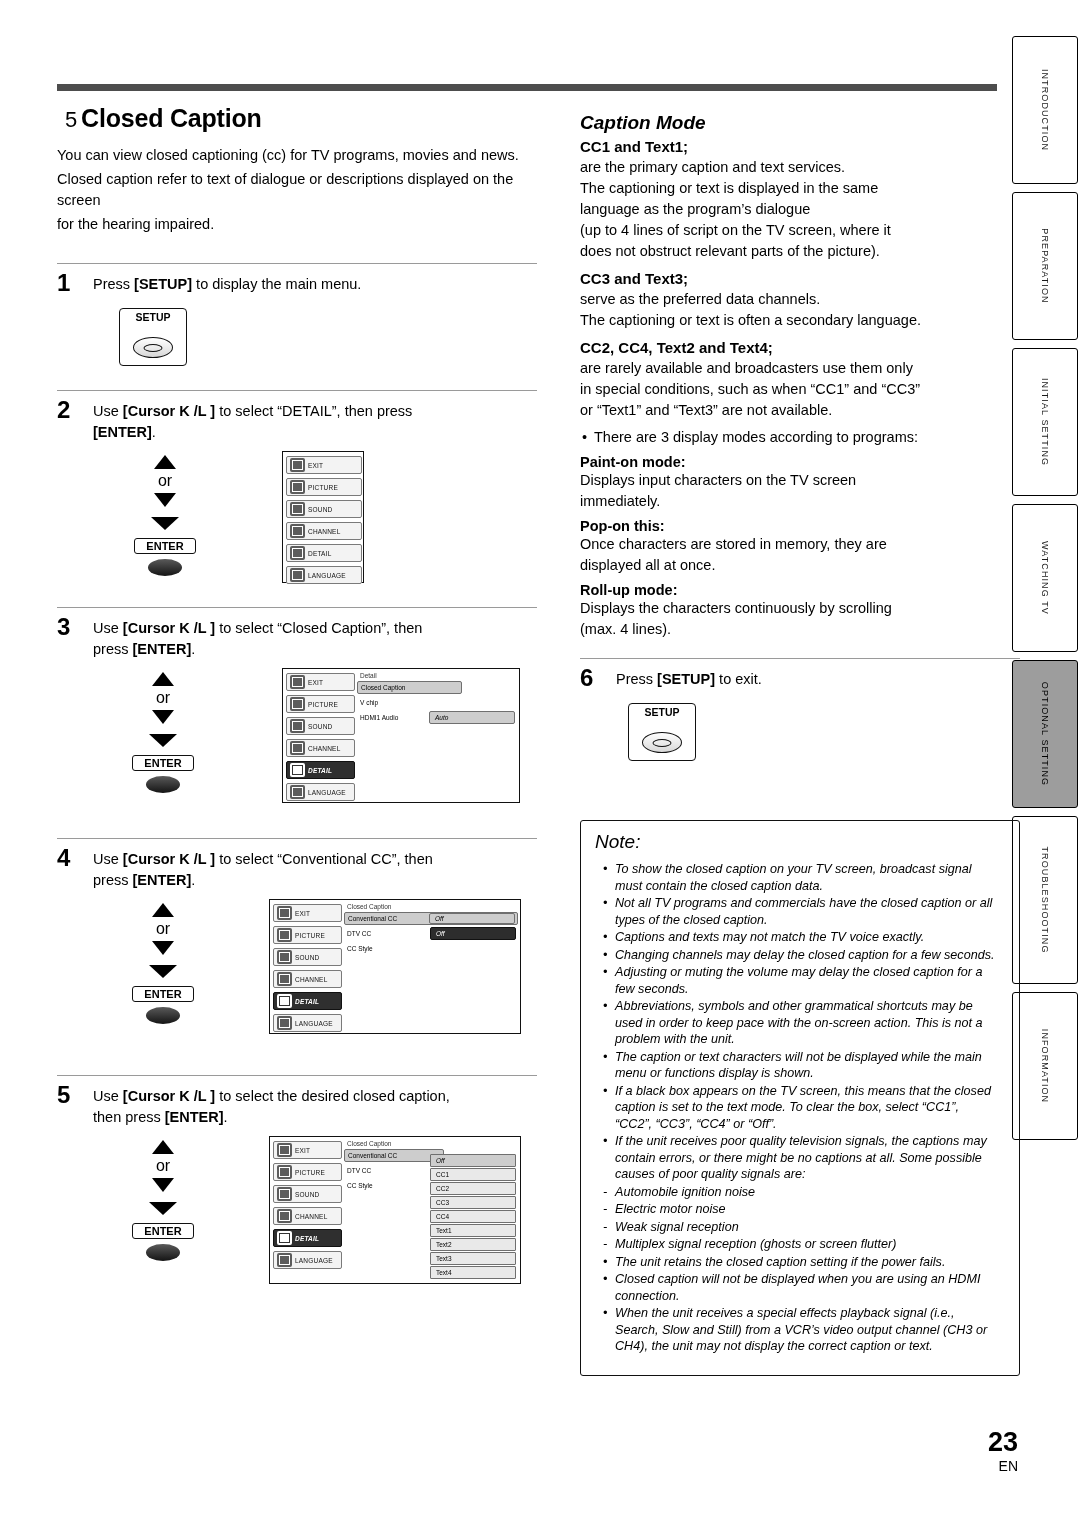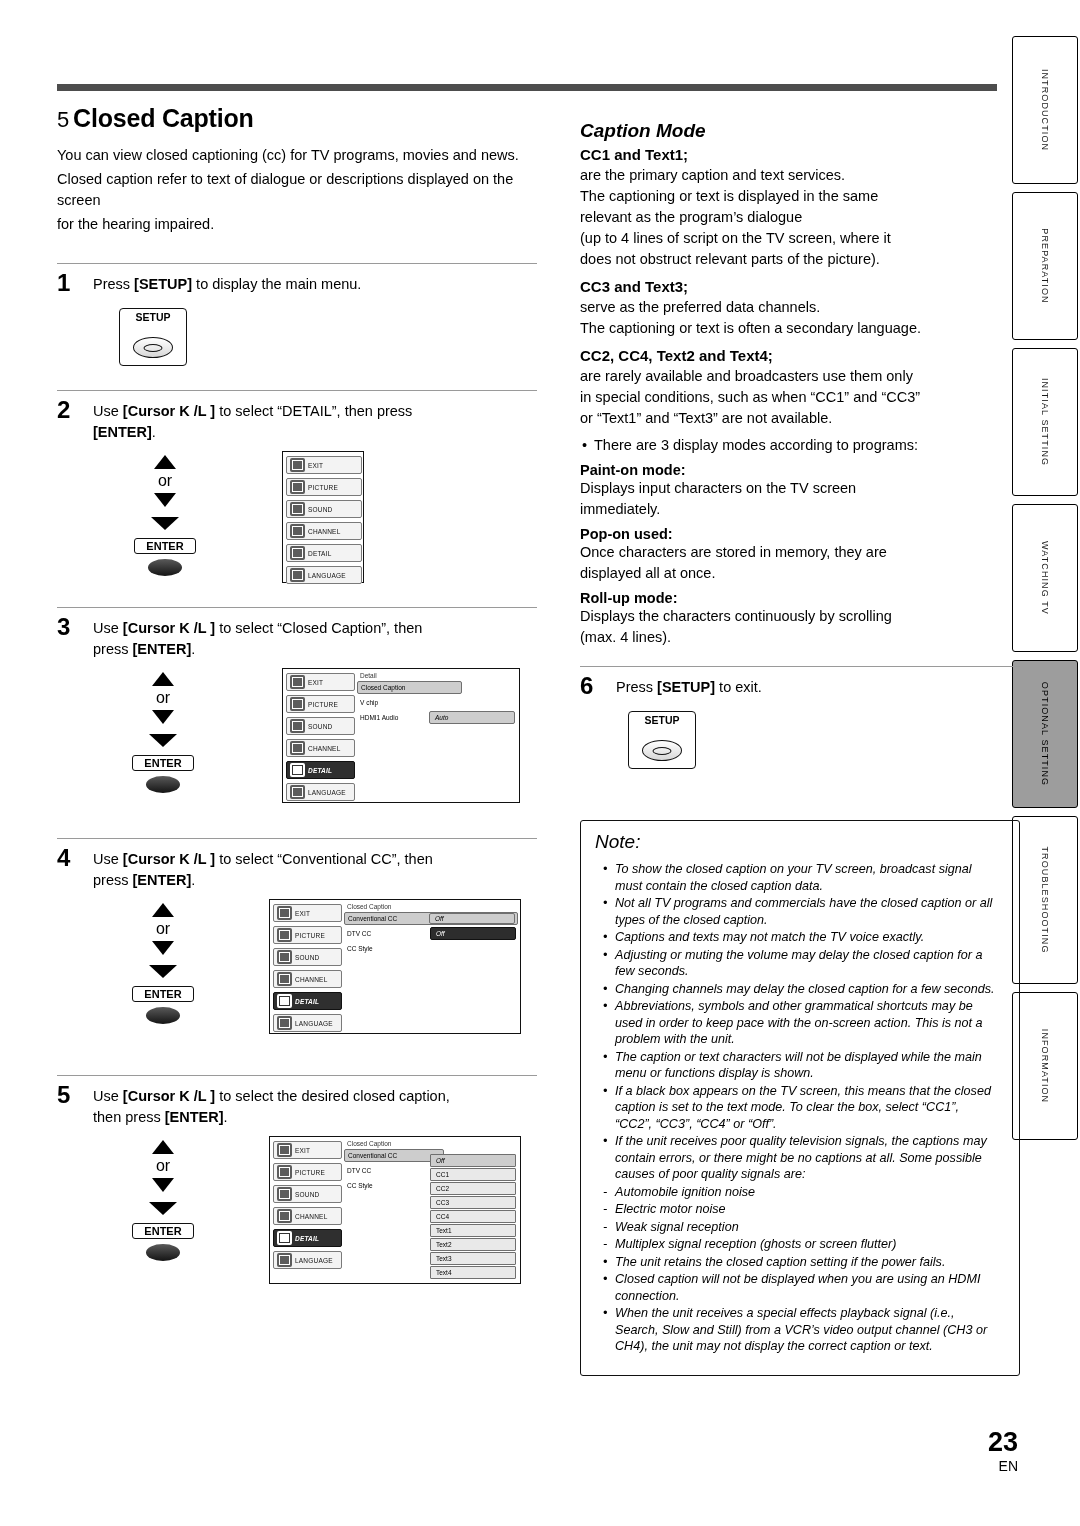--- a/index.html
+++ b/index.html
@@ -35,24 +35,24 @@
   .circ-mark{
     position:absolute;left:1026px;top:74px;width:22px;height:22px;border-radius:50%;
     background:#585858;
   }
   .top-rule{
     position:absolute;left:57px;top:84px;width:940px;height:7px;background:#4d4d4d;
   }
 
   
   .col-left{position:absolute;left:57px;top:104px;width:480px;}
-  .col-right{position:absolute;left:580px;top:120px;width:440px;}
+  .col-right{position:absolute;left:580px;top:112px;width:440px;}
 
   h1.title{
-    font-size:25px;font-weight:bold;margin:0 0 12px 0;letter-spacing:-0.2px;
+    font-size:25px;font-weight:bold;margin:0 0 12px 8px;letter-spacing:-0.2px;
   }
   h1.title .dingbat{font-size:22px;font-weight:normal;margin-right:4px;}
 
   p.intro{font-size:14.5px;line-height:21px;margin:0 0 8px 0;}
 
   .hr{height:1px;background:#9a9a9a;margin:14px 0 10px 0;}
 
   .step{position:relative;min-height:26px;margin-top:2px;}
   .step .num{
     position:absolute;left:0;top:-3px;font-size:24px;font-weight:bold;line-height:1;
@@ -490,40 +490,40 @@
 
   </div>
 
   <div class="col-right">
 
     <h2 class="capmode">Caption Mode</h2>
 
     <h3 class="sub" style="margin-top:2px">CC1 and Text1;</h3>
     <p class="rp">are the primary caption and text services.</p>
     <p class="rp">The captioning or text is displayed in the same</p>
-    <p class="rp">relevant as the program’s dialogue</p>
+    <p class="rp">language as the program’s dialogue</p>
     <p class="rp">(up to 4 lines of script on the TV screen, where it</p>
     <p class="rp">does not obstruct relevant parts of the picture).</p>
 
     <h3 class="sub">CC3 and Text3;</h3>
     <p class="rp">serve as the preferred data channels.</p>
     <p class="rp">The captioning or text is often a secondary language.</p>
 
     <h3 class="sub">CC2, CC4, Text2 and Text4;</h3>
     <p class="rp">are rarely available and broadcasters use them only</p>
     <p class="rp">in special conditions, such as when “CC1” and “CC3”</p>
     <p class="rp">or “Text1” and “Text3” are not available.</p>
 
     <p class="bullet">There are 3 display modes according to programs:</p>
 
     <h4 class="mode">Paint-on mode:</h4>
     <p class="rp">Displays input characters on the TV screen</p>
     <p class="rp">immediately.</p>
 
-    <h4 class="mode">Pop-on used:</h4>
+    <h4 class="mode">Pop-on this:</h4>
     <p class="rp">Once characters are stored in memory, they are</p>
     <p class="rp">displayed all at once.</p>
 
     <h4 class="mode">Roll-up mode:</h4>
     <p class="rp">Displays the characters continuously by scrolling</p>
     <p class="rp">(max. 4 lines).</p>
 
     <div class="hr" style="margin-top:18px"></div>
 
     <div class="step">
@@ -538,22 +538,22 @@
     </div>
 
   </div>
 
   <div class="note-box">
     <h3>Note:</h3>
     <ul>
       <li>To show the closed caption on your TV screen, broadcast signal must contain the closed caption data.</li>
       <li>Not all TV programs and commercials have the closed caption or all types of the closed caption.</li>
       <li>Captions and texts may not match the TV voice exactly.</li>
+      <li>Changing channels may delay the closed caption for a few seconds.</li>
       <li>Adjusting or muting the volume may delay the closed caption for a few seconds.</li>
-      <li>Changing channels may delay the closed caption for a few seconds.</li>
       <li>Abbreviations, symbols and other grammatical shortcuts may be used in order to keep pace with the on-screen action. This is not a problem with the unit.</li>
       <li>The caption or text characters will not be displayed while the main menu or functions display is shown.</li>
       <li>If a black box appears on the TV screen, this means that the closed caption is set to the text mode. To clear the box, select “CC1”, “CC2”, “CC3”, “CC4” or “Off”.</li>
       <li>If the unit receives poor quality television signals, the captions may contain errors, or there might be no captions at all. Some possible causes of poor quality signals are:</li>
       <li class="sub">Automobile ignition noise</li>
       <li class="sub">Electric motor noise</li>
       <li class="sub">Weak signal reception</li>
       <li class="sub">Multiplex signal reception (ghosts or screen flutter)</li>
       <li>The unit retains the closed caption setting if the power fails.</li>
       <li>Closed caption will not be displayed when you are using an HDMI connection.</li>

